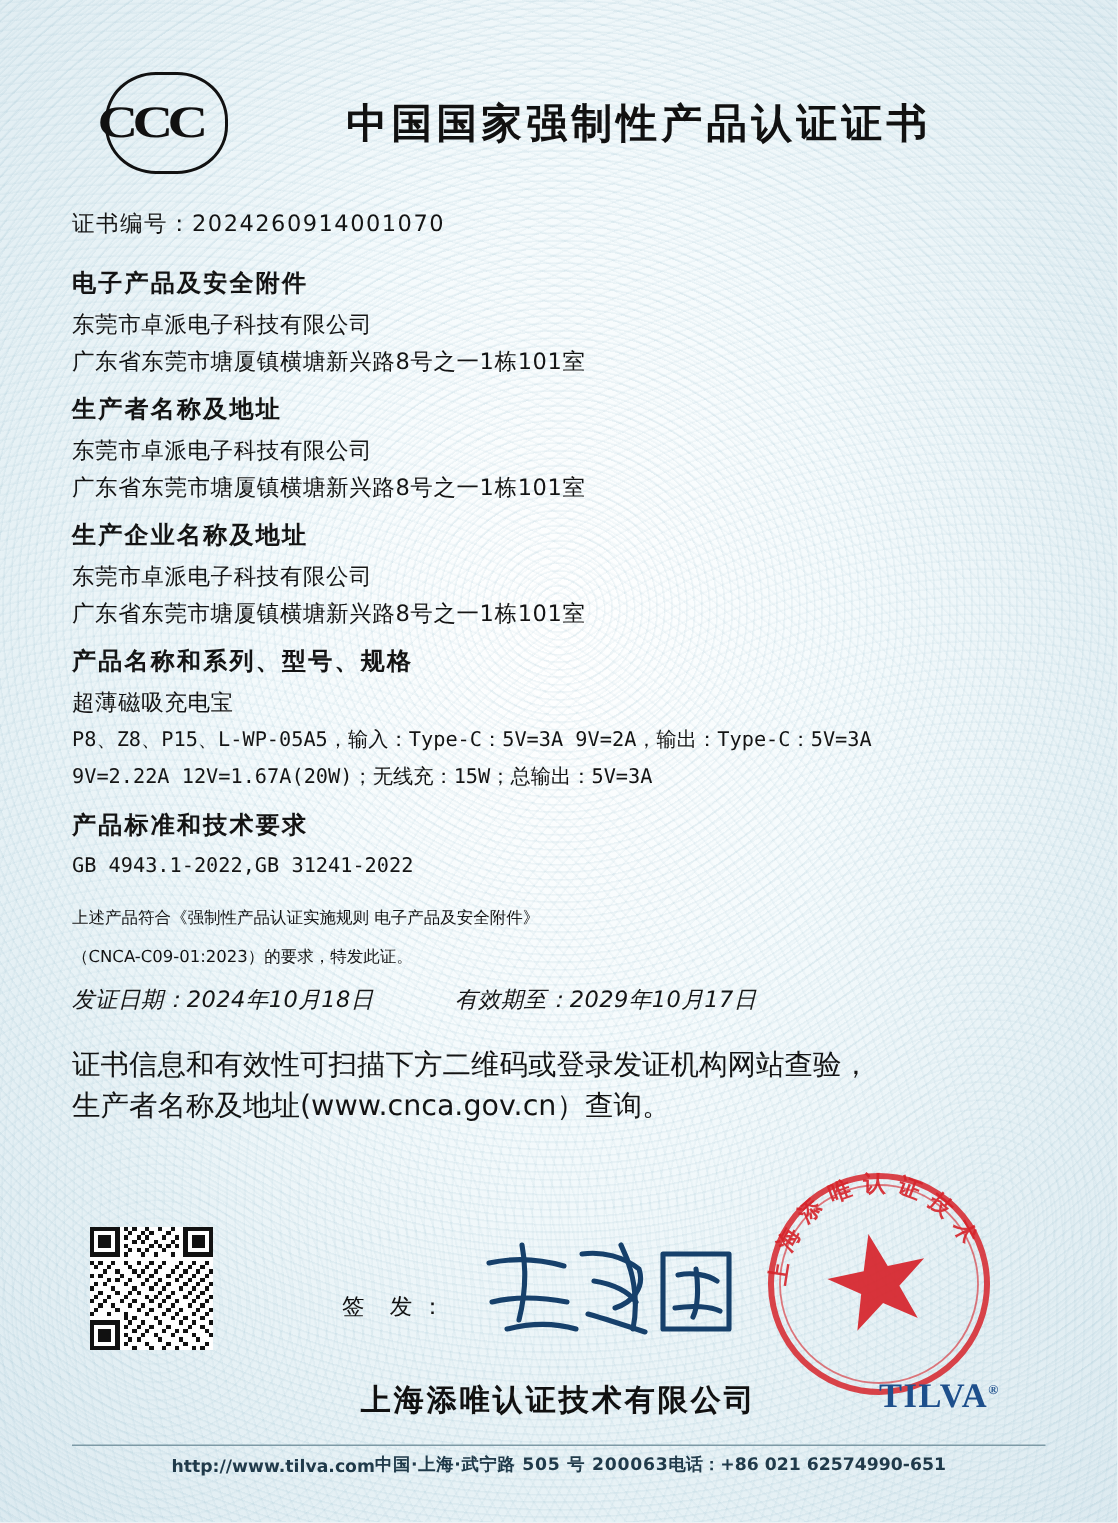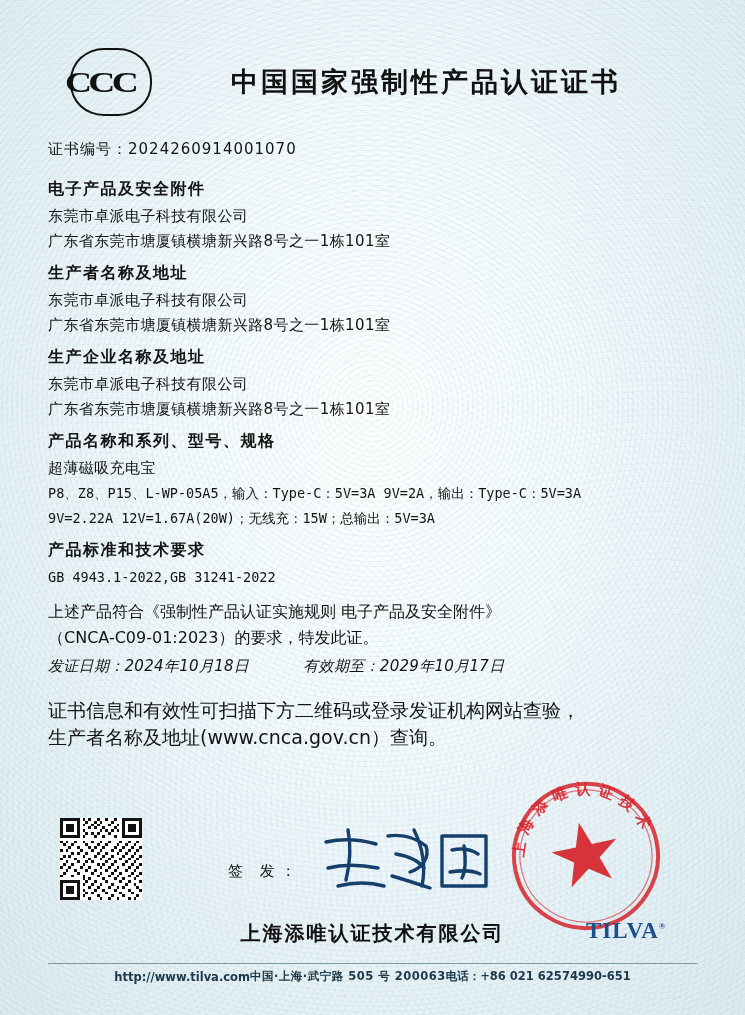--- a/index.html
+++ b/index.html
@@ -111,21 +111,21 @@
   }
   .mono-line {
     font-family: "DejaVu Sans Mono", "Liberation Mono", monospace;
     font-size: 13.5px;
     line-height: 25px;
     letter-spacing: 0px;
   }
 
   .statement {
     font-family: "DejaVu Sans", sans-serif;
-    font-size: 16px;
+    font-size: 11px;
     line-height: 26px;
   }
   .dates {
     margin-top: 2px;
     font-family: "DejaVu Sans", sans-serif;
     font-size: 15px;
     line-height: 26px;
     letter-spacing: 0.3px;
     font-style: italic;
   }

